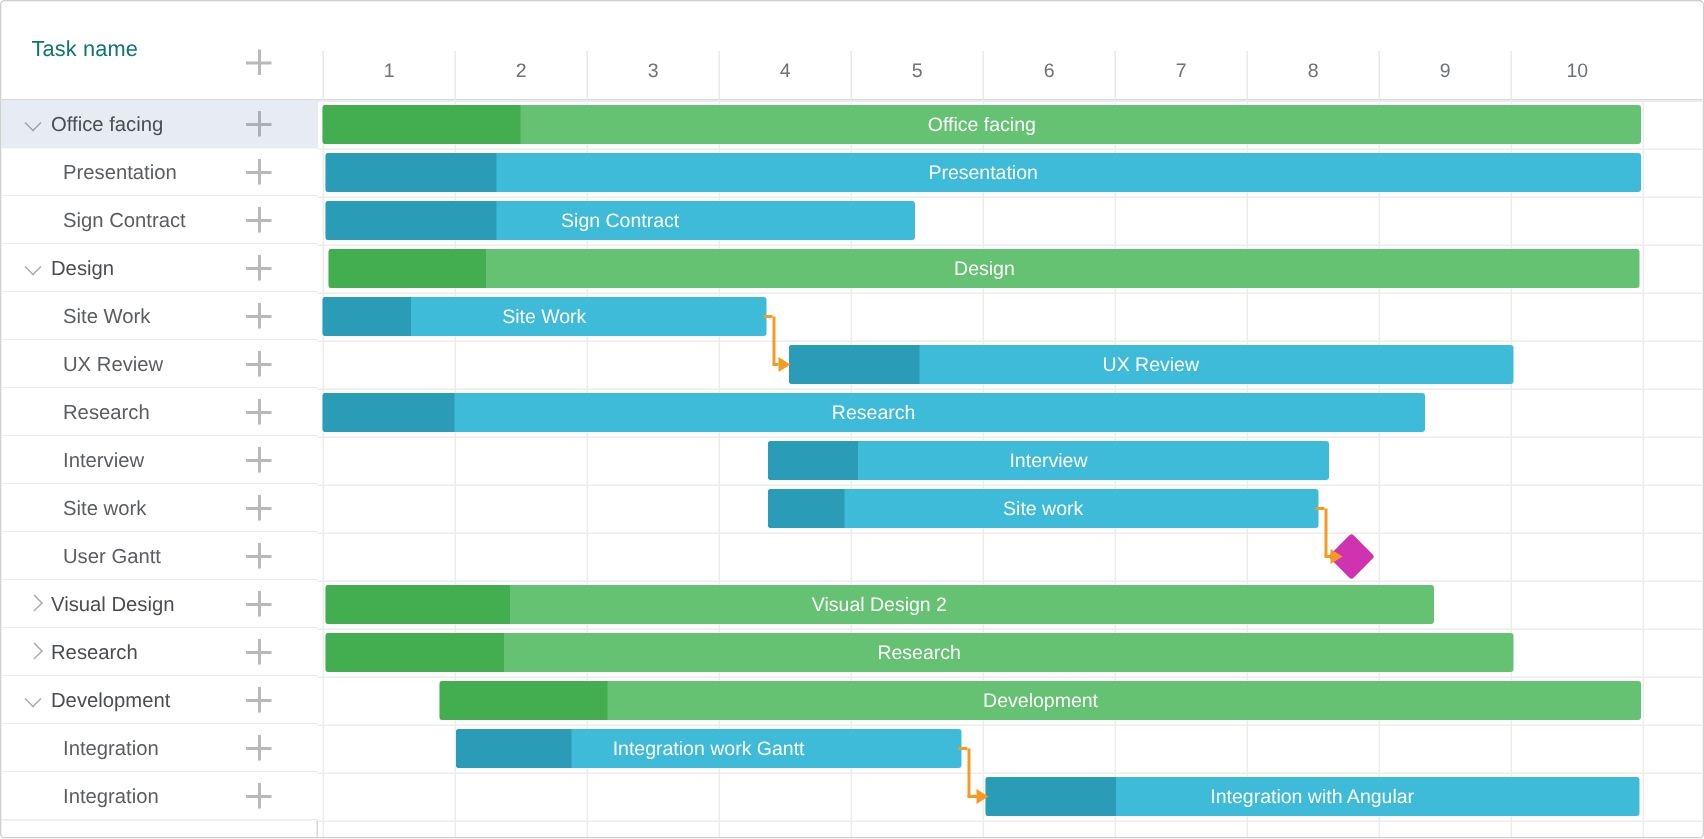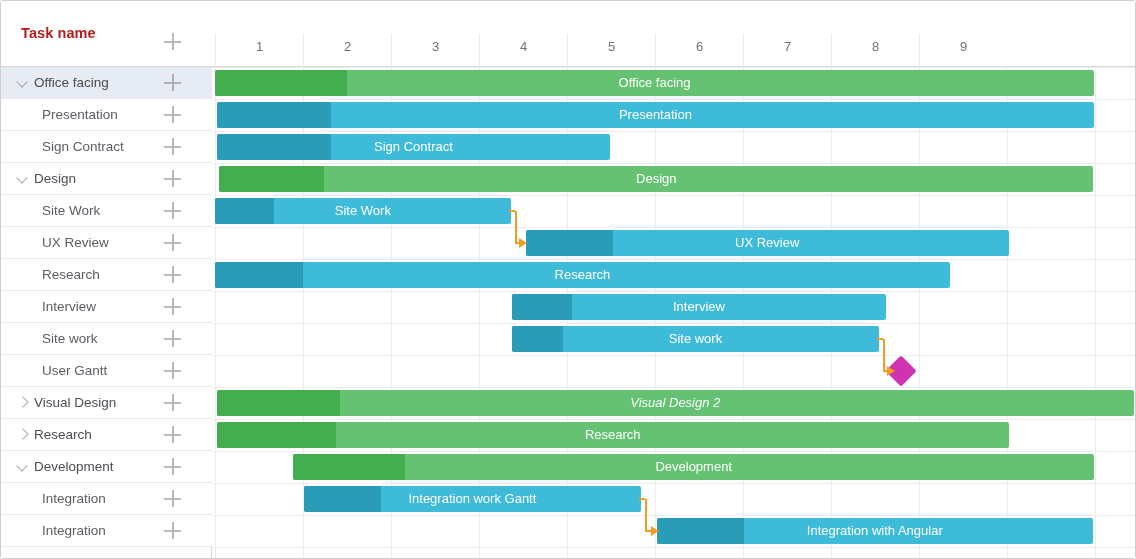--- a/index.html
+++ b/index.html
@@ -13,21 +13,21 @@
   
   #tasklist{
     position:absolute;left:0;top:0;width:211px;height:559px;
     box-sizing:border-box;border-right:1px solid #d8d8d8;background:#fff;z-index:3;
   }
   #tasklist-head{
     position:absolute;left:0;top:0;width:211px;height:66px;
     box-sizing:border-box;border-bottom:1px solid #d8d8d8;background:#fff;
   }
   #tasklist-head .hdr-label{
-    position:absolute;left:20px;top:24px;font-size:14.5px;color:#b91c1c;font-weight:bold;
+    position:absolute;left:20px;top:24px;font-size:14.5px;color:#0f766e;font-weight:normal;
     letter-spacing:.1px;
   }
   .plus{
     position:absolute;width:17px;height:17px;opacity:.55;
   }
   .plus::before,.plus::after{
     content:"";position:absolute;background:#7d8085;
   }
   .plus::before{left:0;top:7.5px;width:17px;height:2px;}
   .plus::after{left:7.5px;top:0;width:2px;height:17px;}
@@ -217,20 +217,23 @@
           <span>6</span>
         </div>
         <div class="colhdr" style="left: 531px; width: 88px;">
           <span>7</span>
         </div>
         <div class="colhdr" style="left: 619px; width: 88px;">
           <span>8</span>
         </div>
         <div class="colhdr" style="left: 707px; width: 88px;">
           <span>9</span>
+        </div>
+        <div class="colhdr" style="left: 795px; width: 88px;">
+          <span>10</span>
         </div>
       </div>
     <div id="tl-grid">
         <div class="vline" style="left: 3px;"></div>
         <div class="vline" style="left: 91px;"></div>
         <div class="vline" style="left: 179px;"></div>
         <div class="vline" style="left: 267px;"></div>
         <div class="vline" style="left: 355px;"></div>
         <div class="vline" style="left: 443px;"></div>
         <div class="vline" style="left: 531px;"></div>
@@ -286,21 +289,21 @@
         </div>
         <div class="bar blue" style="left: 299.56px; top: 293px; width: 374.88px;">
           <div class="prog" style="width: 59.9808px;"></div>
           <div class="lbl">Interview</div>
         </div>
         <div class="bar blue" style="left: 299.56px; top: 325px; width: 367.84px;">
           <div class="prog" style="width: 51.4976px;"></div>
           <div class="lbl">Site work</div>
         </div>
         <div class="milestone" style="left: 678.4px; top: 359px;"></div>
-        <div class="bar green" style="left: 4.76px; top: 389px; width: 917px; font-style: italic;">
+        <div class="bar green" style="left: 4.76px; top: 389px; width: 739px;">
           <div class="prog" style="width: 122.83px;"></div>
           <div class="lbl">Visual Design 2</div>
         </div>
         <div class="bar green" style="left: 4.76px; top: 421px; width: 792px;">
           <div class="prog" style="width: 118.8px;"></div>
           <div class="lbl">Research</div>
         </div>
         <div class="bar green" style="left: 81.32px; top: 453px; width: 800.8px;">
           <div class="prog" style="width: 112.112px;"></div>
           <div class="lbl">Development</div>

